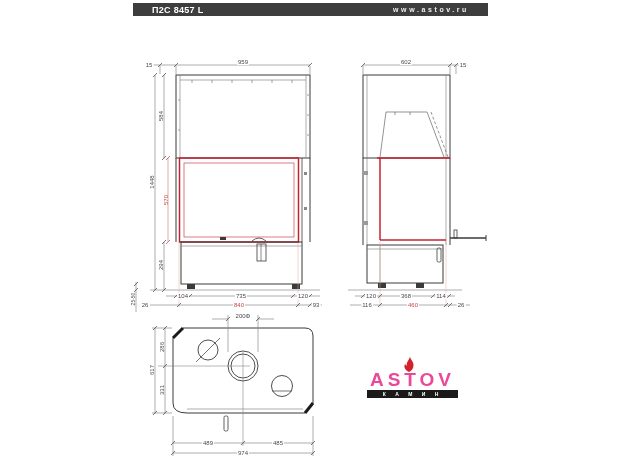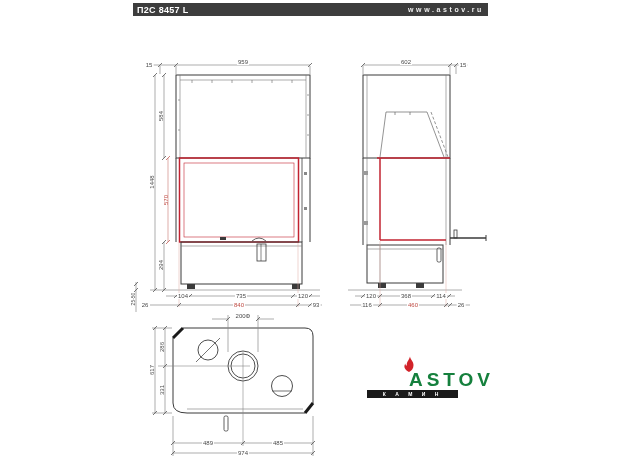--- a/index.html
+++ b/index.html
@@ -4,42 +4,41 @@
 <style>
   html,body{margin:0;padding:0;}
   body{
     width:624px;height:460px;position:relative;background:#ffffff;
     font-family:"Liberation Sans", sans-serif;overflow:hidden;
   }
   
   .hdr{
     position:absolute;left:133px;top:3px;width:355px;height:13px;
     background:#3d3d3d;display:flex;align-items:center;justify-content:space-between;
-    padding:0 4px;box-sizing:border-box;
+    padding:0 19px;box-sizing:border-box;
   }
   .hdr .model{color:#fff;font-size:9px;font-weight:bold;letter-spacing:.3px;}
   .hdr .site{color:#f0f0f0;font-size:7px;font-weight:bold;letter-spacing:2.6px;}
   
   svg.canvas{position:absolute;left:0;top:0;}
   
   .dim{
     position:absolute;transform:translate(-50%,-50%);
     font-size:6px;line-height:1;color:#4a4a4a;background:#fff;
     padding:0 1px;white-space:nowrap;
   }
   .dimv{transform:translate(-50%,-50%) rotate(-90deg);background:transparent;}
   .red{color:#bf4a42;}
   .tiny{font-size:5px;}
   
   .logo{position:absolute;left:365px;top:356px;width:95px;height:46px;}
   .logo .brand{
     position:absolute;left:0;top:14px;width:95px;text-align:center;
-    font-size:19px;font-weight:bold;color:#15803d;letter-spacing:4px;line-height:1;
+    font-size:19px;font-weight:bold;color:#ec4899;letter-spacing:4px;line-height:1;
     font-family:"Liberation Sans",sans-serif;
-    margin-left:39px;
   }
   .logo .flame{position:absolute;left:37px;top:0;}
   .logo .bar{
     position:absolute;left:2px;top:34px;width:91px;height:8px;background:#1a1a1a;
     display:flex;align-items:center;justify-content:center;
   }
   .logo .bar span{color:#fff;font-size:5px;font-weight:bold;letter-spacing:4px;line-height:1;}
 </style>
 </head>
 <body>

